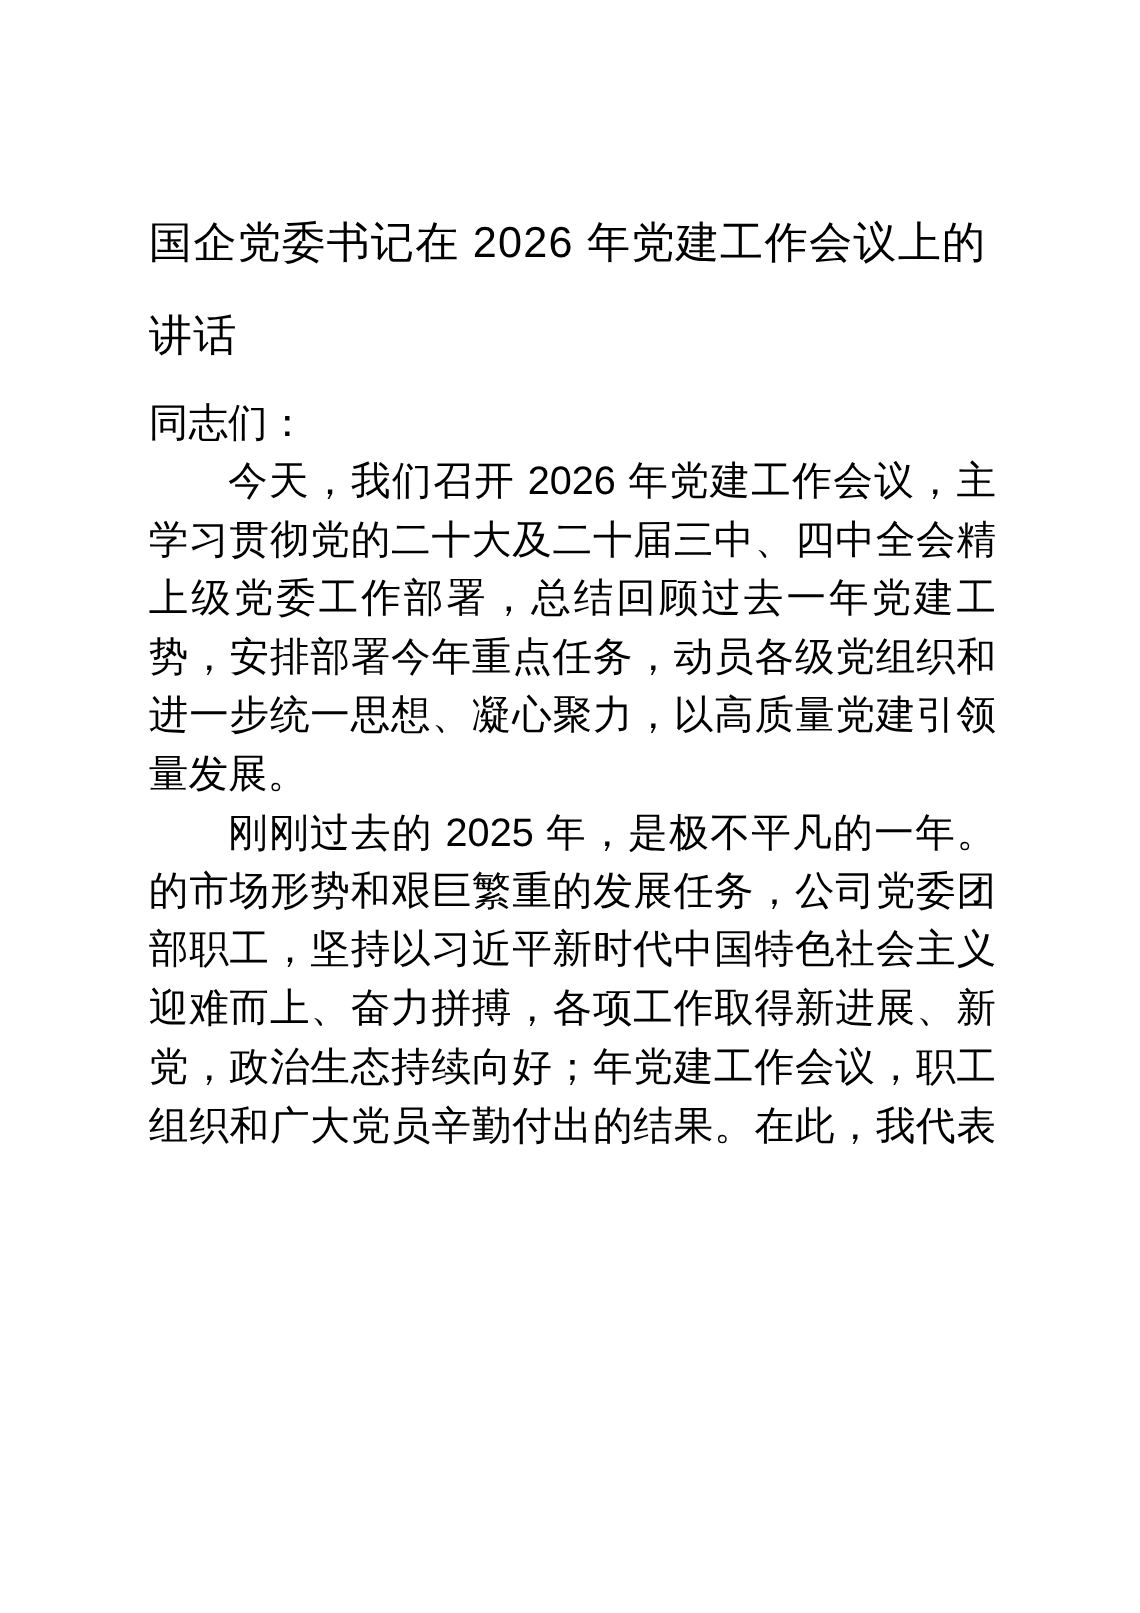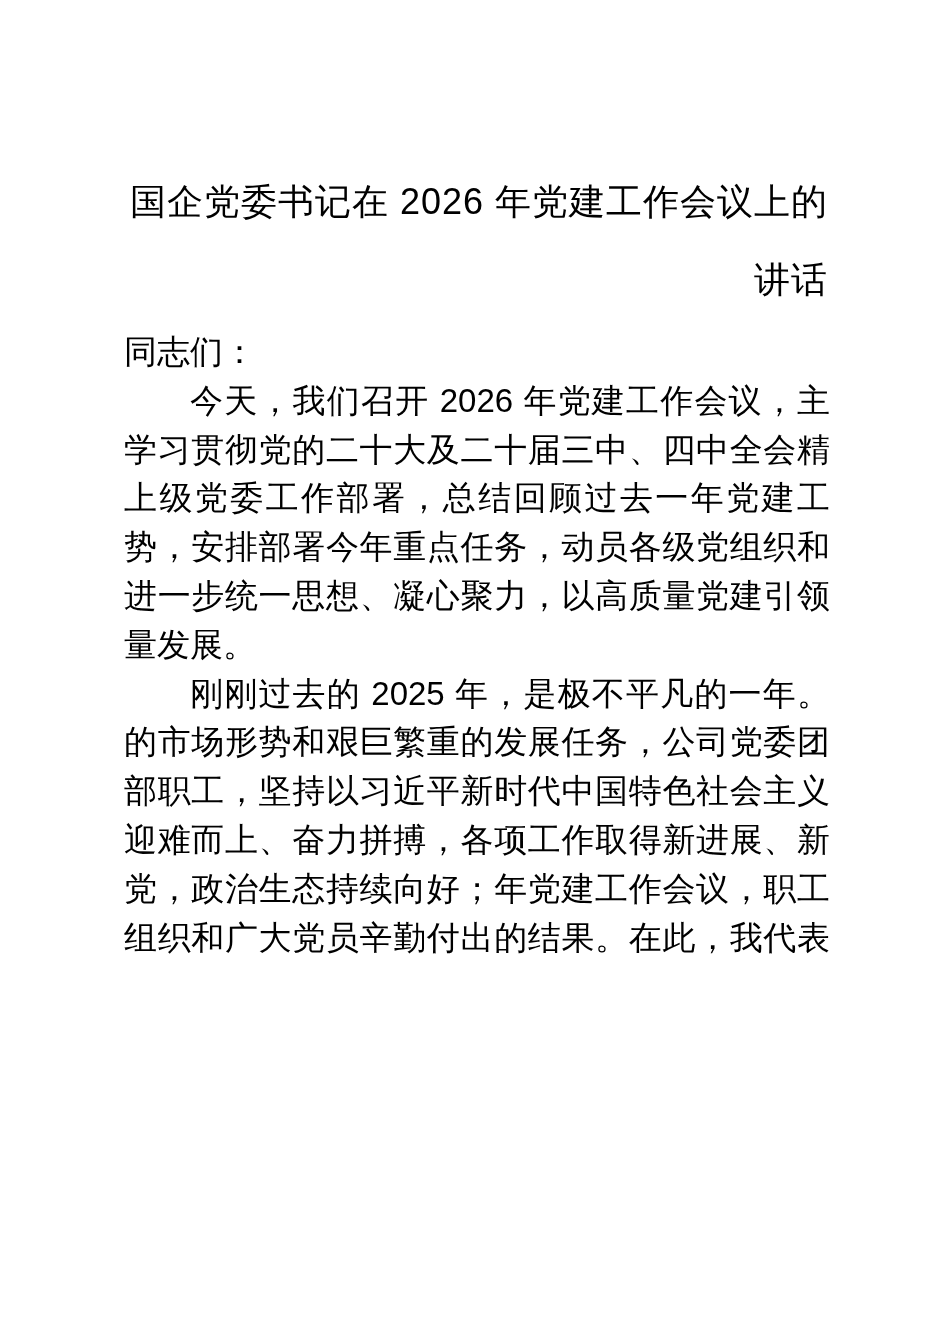--- a/index.html
+++ b/index.html
@@ -21,21 +21,21 @@
     top: 163px;
     left: 124px;
     width: 704px;
     font-size: 36px;
     line-height: 78px;
     font-weight: 400;
     letter-spacing: 1px;
   }
   .title-line {
     display: block;
-    text-align: right;
+    text-align: left;
     white-space: nowrap;
   }
   .doc-body {
     position: absolute;
     top: 328px;
     left: 124px;
     width: 706px;
     font-size: 33px;
     line-height: 48.8px;
   }

